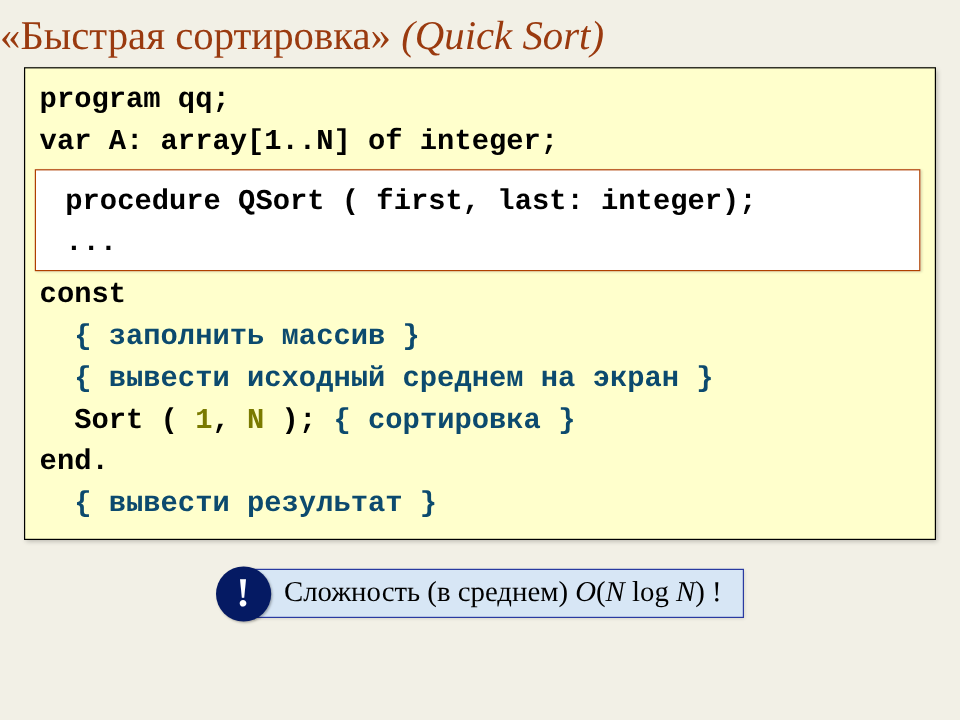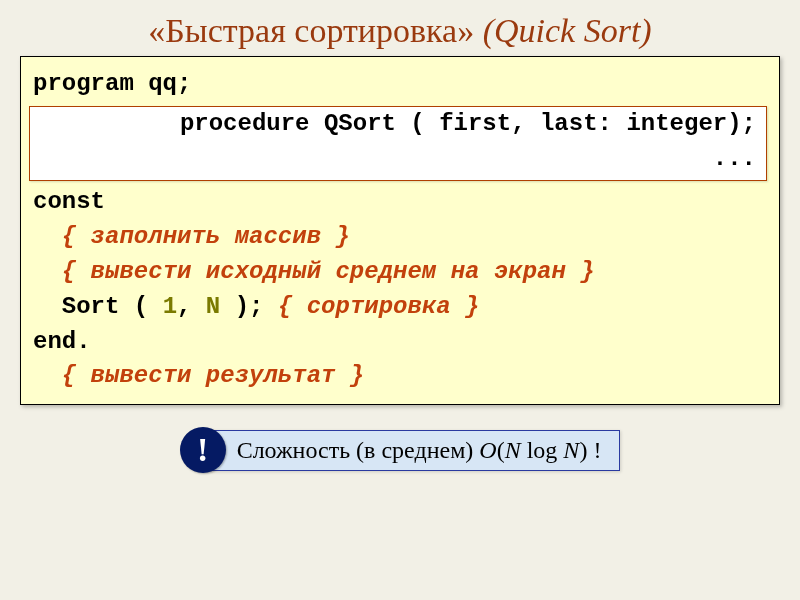--- a/index.html
+++ b/index.html
@@ -4,21 +4,20 @@
 <style>
   * { margin: 0; padding: 0; box-sizing: border-box; }
   body {
     width: 800px;
     height: 600px;
     background: #f2f0e6;
     font-family: Georgia, 'Times New Roman', serif;
     overflow: hidden;
   }
   .title {
-    text-align: center;
     font-size: 34px;
     color: #9a3a0f;
     padding: 12px 0 6px 0;
     font-style: italic;
   }
   .title .ru { font-style: normal; }
   .codebox {
     background: #ffffcc;
     border: 1px solid #000000;
     margin: 0 20px 0 20px;
@@ -27,29 +26,28 @@
     padding: 10px 12px 10px 12px;
   }
   pre {
     font-family: 'Courier New', Courier, monospace;
     font-weight: bold;
     font-size: 24px;
     line-height: 1.45;
     color: #000;
     white-space: pre;
   }
-  .blue { color: #c2410c; font-style: italic; }
+  .blue { color: #0c4a6e; }
   .olive { color: #7a7a00; }
   .innerbox {
     background: #ffffff;
     border: 1.5px solid #b04000;
-    padding: 0 10px 4px 10px;
+    padding: 10px 10px 4px 10px;
     margin: 4px 0 4px -4px;
     box-shadow: 1px 1px 2px rgba(0,0,0,0.15);
-    text-align: right;
   }
   .footer {
     margin: 22px 20px 0 20px;
     display: flex;
     justify-content: center;
     align-items: center;
   }
   .excl {
     width: 46px;
     height: 46px;
@@ -81,20 +79,21 @@
 </head>
 <body>
 
 <div class="title">
   <span class="ru">«Быстрая сортировка»</span>
   <span>(Quick Sort)</span>
 </div>
 
 <div class="codebox">
   <pre>program qq;</pre>
+  <pre>var A: array[1..N] of integer;</pre>
   <div class="innerbox">
     <pre> procedure QSort ( first, last: integer);</pre>
     <pre> ...</pre>
   </div>
   <pre>const</pre>
   <pre><span>  </span><span class="blue">{ заполнить массив }</span></pre>
   <pre><span>  </span><span class="blue">{ вывести исходный среднем на экран }</span></pre>
   <pre><span>  </span><span>Sort ( </span><span class="olive">1</span><span>, </span><span class="olive">N</span><span> );</span><span> </span><span class="blue">{ сортировка }</span></pre>
   <pre>end.</pre>
   <pre><span>  </span><span class="blue">{ вывести результат }</span></pre>

